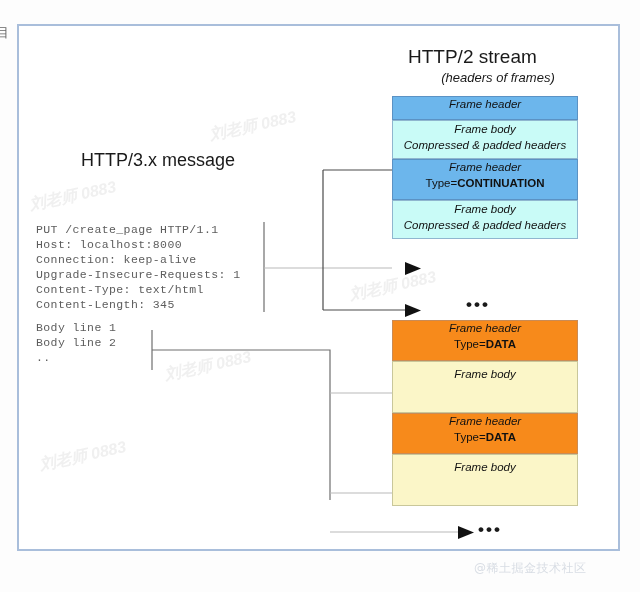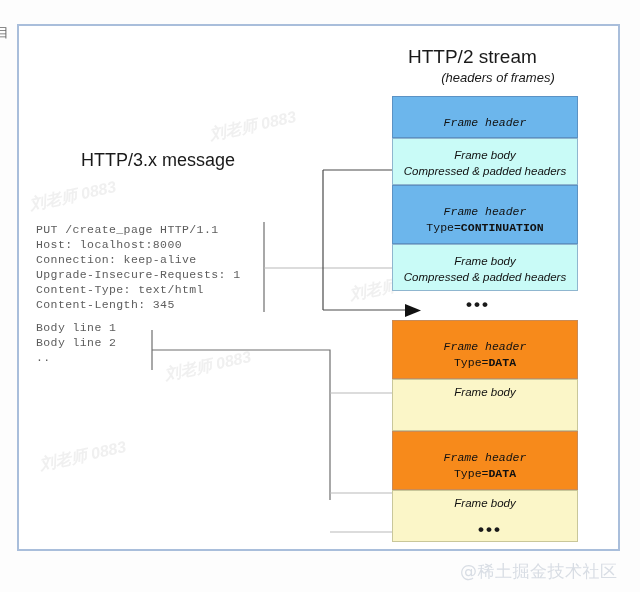--- a/index.html
+++ b/index.html
@@ -34,22 +34,22 @@
     position:absolute;
     color:#f0f0f0;
     font-weight:bold;
     font-style:italic;
     pointer-events:none;
     user-select:none;
     font-family:"Liberation Sans", sans-serif;
     white-space:nowrap;
   }
   .wm-bottom{
-    position:absolute;left:460px;top:560px;
-    font-size:17px;color:#d8dde4;font-weight:normal;font-style:normal;
+    position:absolute;left:474px;top:560px;
+    font-size:12px;color:#d8dde4;font-weight:normal;font-style:normal;
     font-family:"DejaVu Sans", sans-serif;
     letter-spacing:.5px;
   }
 
   
   .h2-title{
     position:absolute;left:408px;top:46px;width:180px;
     text-align:left;font-size:19px;color:#1a1a1a;
   }
   .h2-sub{
@@ -75,27 +75,26 @@
   .stack{position:absolute;}
   .stack.headers{left:392px;top:96px;width:186px;}
   .stack.data{left:392px;top:320px;width:186px;}
   .frame-box{
     border:1px solid #8fb6cf;
     box-sizing:border-box;
     text-align:center;
     position:relative;
   }
   .fh{ 
-    padding:18px 0 7px;
-    font-family:Liberation Mono, monospace;
+    padding:0 0 7px;
   }
   .fh .l1{font-size:11.5px;font-style:italic;color:#111;line-height:15px;}
   .fh .l2{font-size:11.5px;color:#111;line-height:17px;}
   .fh .l2 b{font-weight:bold;}
-  .fb{ padding:8px 0 5px; }
+  .fb{ padding:0 0 5px; }
   .fb .l1{font-size:11.5px;font-style:italic;color:#111;line-height:16px;}
   .fb .l2{font-size:11.5px;font-style:italic;color:#111;line-height:16px;}
 
   .blue   { background:#6cb6ec; border-color:#5b92c4;}
   .cyan   { background:#c9fbf7; border-color:#8fb6cf;}
   .orange { background:#f78a1b; border-color:#c98b56;}
   .cream  { background:#fbf6c8; border-color:#c9c79a;}
 
   
   .ellipsis{

